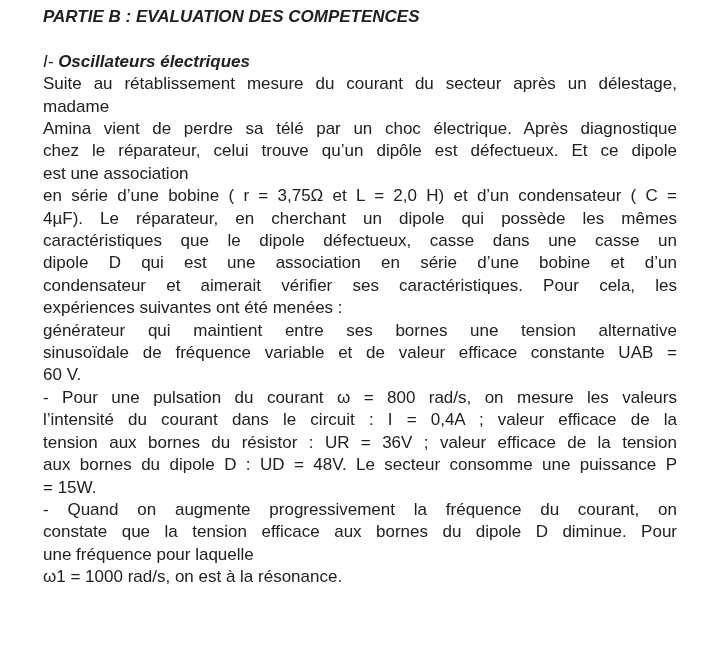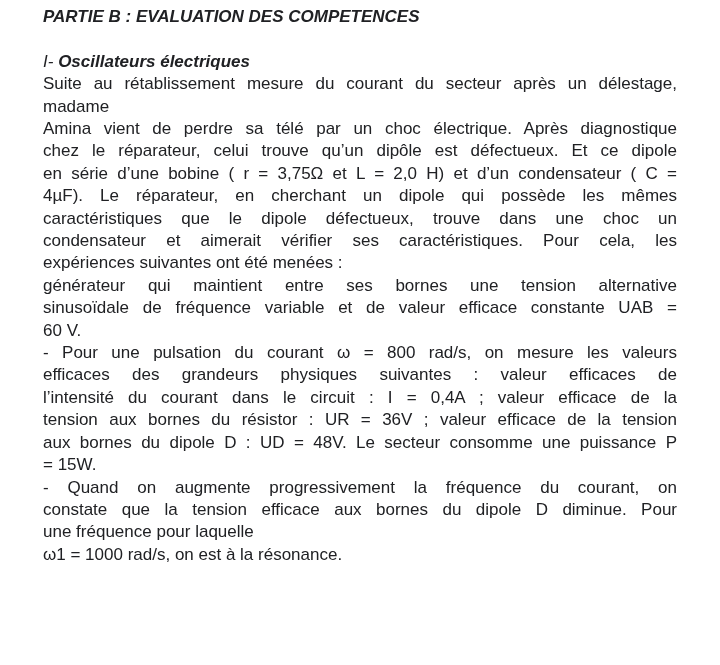--- a/index.html
+++ b/index.html
@@ -62,30 +62,31 @@
   <div class="line heading1">PARTIE B : EVALUATION DES COMPETENCES</div>
 
   <div class="spacer"></div>
 
   <div class="line heading2"><span class="sec-num">I-</span> <span class="sec-title">Oscillateurs électriques</span></div>
 
   <div class="line">Suite au rétablissement mesure du courant du secteur après un délestage,</div>
   <div class="line last">madame</div>
   <div class="line">Amina vient de perdre sa télé par un choc électrique. Après diagnostique</div>
   <div class="line">chez le réparateur, celui trouve qu’un dipôle est défectueux. Et ce dipole</div>
+  <div class="line last">est une association</div>
   <div class="line">en série d’une bobine ( r = 3,75Ω et L = 2,0 H) et d’un condensateur ( C =</div>
   <div class="line">4µF). Le réparateur, en cherchant un dipole qui possède les mêmes</div>
-  <div class="line">caractéristiques que le dipole défectueux, trouve dans une choc un</div>
+  <div class="line">caractéristiques que le dipole défectueux, casse dans une casse un</div>
+  <div class="line">dipole D qui est une association en série d’une bobine et d’un</div>
   <div class="line">condensateur et aimerait vérifier ses caractéristiques. Pour cela, les</div>
   <div class="line last">expériences suivantes ont été menées :</div>
   <div class="line">générateur qui maintient entre ses bornes une tension alternative</div>
   <div class="line">sinusoïdale de fréquence variable et de valeur efficace constante UAB =</div>
   <div class="line last">60 V.</div>
   <div class="line">- Pour une pulsation du courant ω = 800 rad/s, on mesure les valeurs</div>
-  <div class="line">efficaces des grandeurs physiques suivantes : valeur efficaces de</div>
   <div class="line">l’intensité du courant dans le circuit : I = 0,4A ; valeur efficace de la</div>
   <div class="line">tension aux bornes du résistor : UR = 36V ; valeur efficace de la tension</div>
   <div class="line">aux bornes du dipole D : UD = 48V. Le secteur consomme une puissance P</div>
   <div class="line last">= 15W.</div>
   <div class="line">- Quand on augmente progressivement la fréquence du courant, on</div>
   <div class="line">constate que la tension efficace aux bornes du dipole D diminue. Pour</div>
   <div class="line last">une fréquence pour laquelle</div>
   <div class="line last">ω1 = 1000 rad/s, on est à la résonance.</div>
 
 </div>

